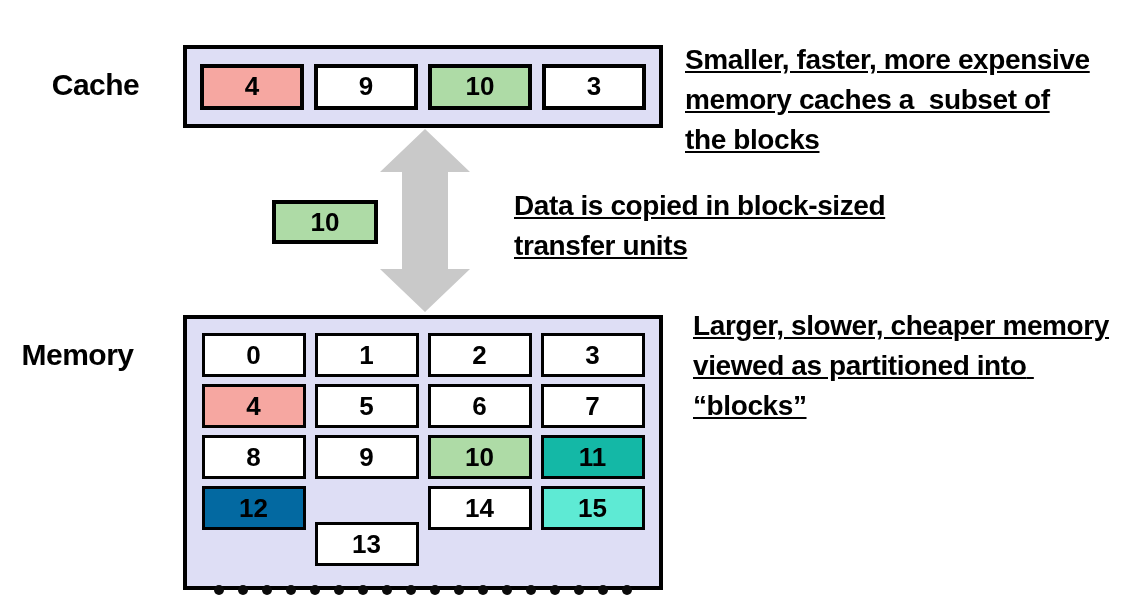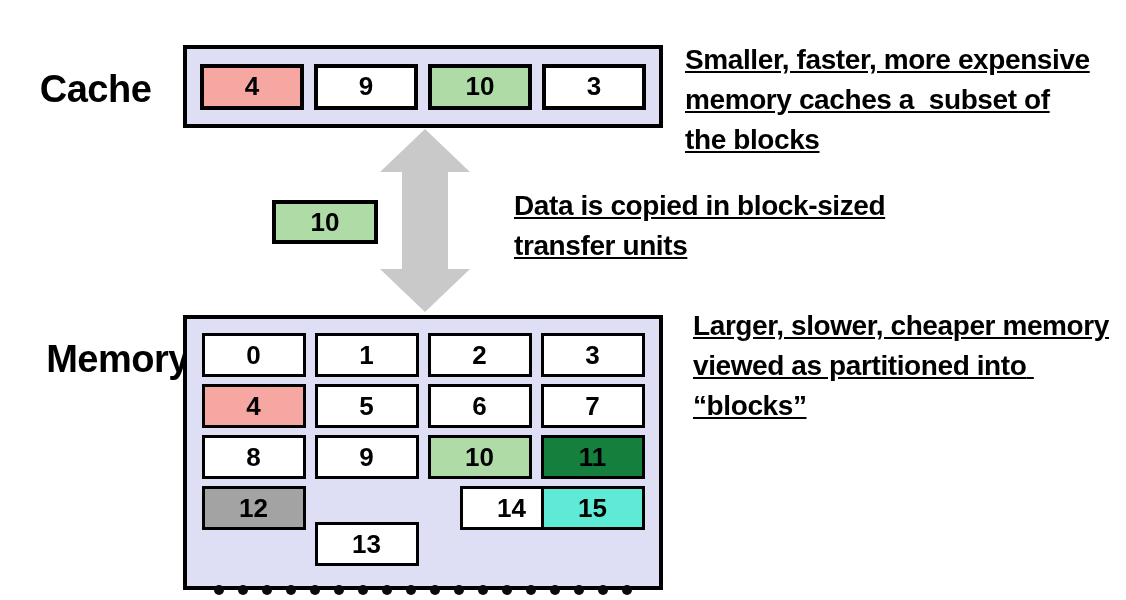--- a/index.html
+++ b/index.html
@@ -12,28 +12,28 @@
     width: 1126px;
     height: 600px;
     background: #ffffff;
     font-family: "Liberation Sans", sans-serif;
     font-weight: bold;
     color: #000000;
     overflow: hidden;
   }
   .big-label {
     position: absolute;
-    font-size: 38px;
+    font-size: 30px;
     font-weight: bold;
     letter-spacing: -0.5px;
     text-align: center;
     white-space: nowrap;
   }
   #cache-label  { left: 18px;  top: 68px;  width: 155px; }
-  #memory-label { left: 0px;   top: 338px; width: 155px; padding-left: 40px; }
+  #memory-label { left: 0px;   top: 338px; width: 155px; }
 
   .panel {
     position: absolute;
     border: 4px solid #000000;
     box-sizing: border-box;
   }
   #cache-panel {
     left: 183px; top: 45px;
     width: 480px; height: 83px;
     display: flex;
@@ -145,24 +145,24 @@
         <div class="mblock" style="background: rgb(255, 255, 255);">1</div>
         <div class="mblock" style="background: rgb(255, 255, 255);">2</div>
         <div class="mblock" style="background: rgb(255, 255, 255);">3</div>
         <div class="mblock" style="background: rgb(246, 167, 161);">4</div>
         <div class="mblock" style="background: rgb(255, 255, 255);">5</div>
         <div class="mblock" style="background: rgb(255, 255, 255);">6</div>
         <div class="mblock" style="background: rgb(255, 255, 255);">7</div>
         <div class="mblock" style="background: rgb(255, 255, 255);">8</div>
         <div class="mblock" style="background: rgb(255, 255, 255);">9</div>
         <div class="mblock" style="background: rgb(174, 219, 166);">10</div>
-        <div class="mblock" style="background: #15803d;">11</div>
-        <div class="mblock" style="background: #a3a3a3;">12</div>
+        <div class="mblock" style="background: #14b8a6;">11</div>
+        <div class="mblock" style="background: #0369a1;">12</div>
         <div class="mblock" style="background: rgb(255, 255, 255); margin-top: 36px;">13</div>
-        <div class="mblock" style="background: rgb(255, 255, 255); margin-left: 32px;">14</div>
+        <div class="mblock" style="background: rgb(255, 255, 255);">14</div>
         <div class="mblock" style="background: #5eead4;">15</div>
       </div>
     <div id="ellipsis-dots">
         <span class="dot"></span>
         <span class="dot"></span>
         <span class="dot"></span>
         <span class="dot"></span>
         <span class="dot"></span>
         <span class="dot"></span>
         <span class="dot"></span>

